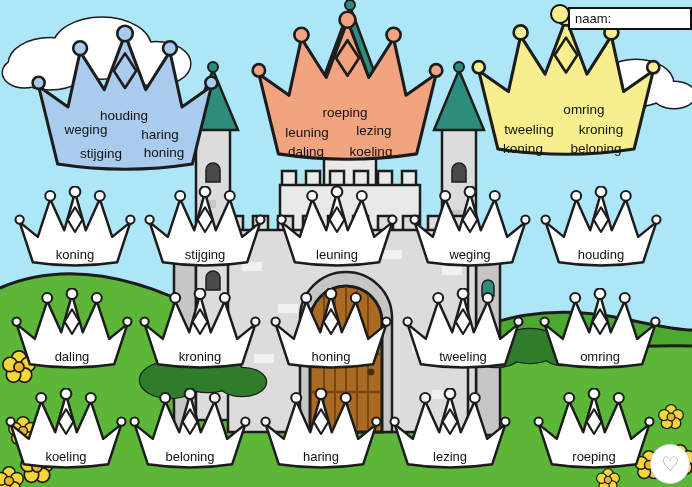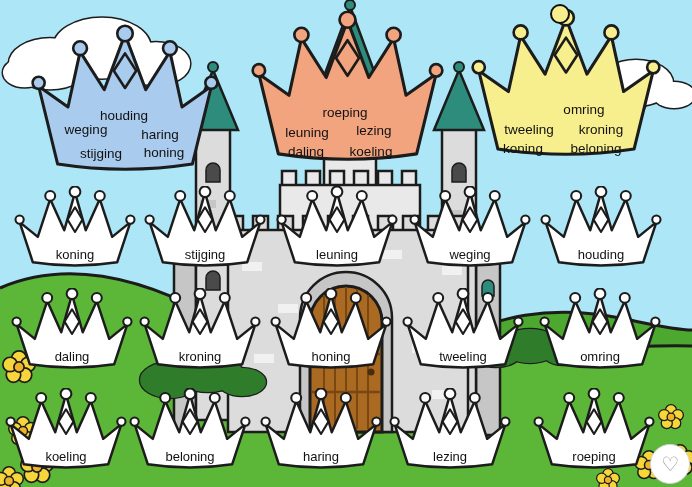--- a/index.html
+++ b/index.html
@@ -345,18 +345,21 @@
         <use href="#crown-large" fill="#f7ef8e"></use>
       </svg>
     <span class="bw" style="left:114px;top:94px">omring</span>
     <span class="bw" style="left:59px;top:114px">tweeling</span>
     <span class="bw" style="left:131px;top:114px">kroning</span>
     <span class="bw" style="left:53px;top:133px">koning</span>
     <span class="bw" style="left:126px;top:133px">beloning</span>
   </div>
 
   <div class="naam-circle"></div>
+  <div class="naam-box">
+    <span>naam:</span>
+  </div>
 
   <div class="logo">
     <span>♡</span>
   </div>
 
 </div>
 
 </body></html>

